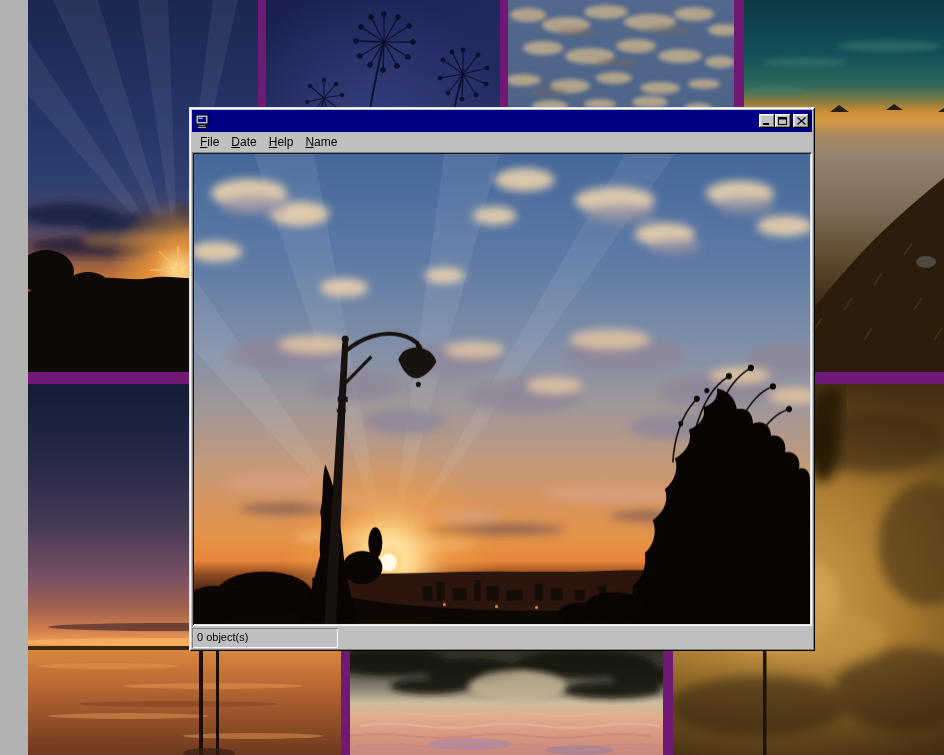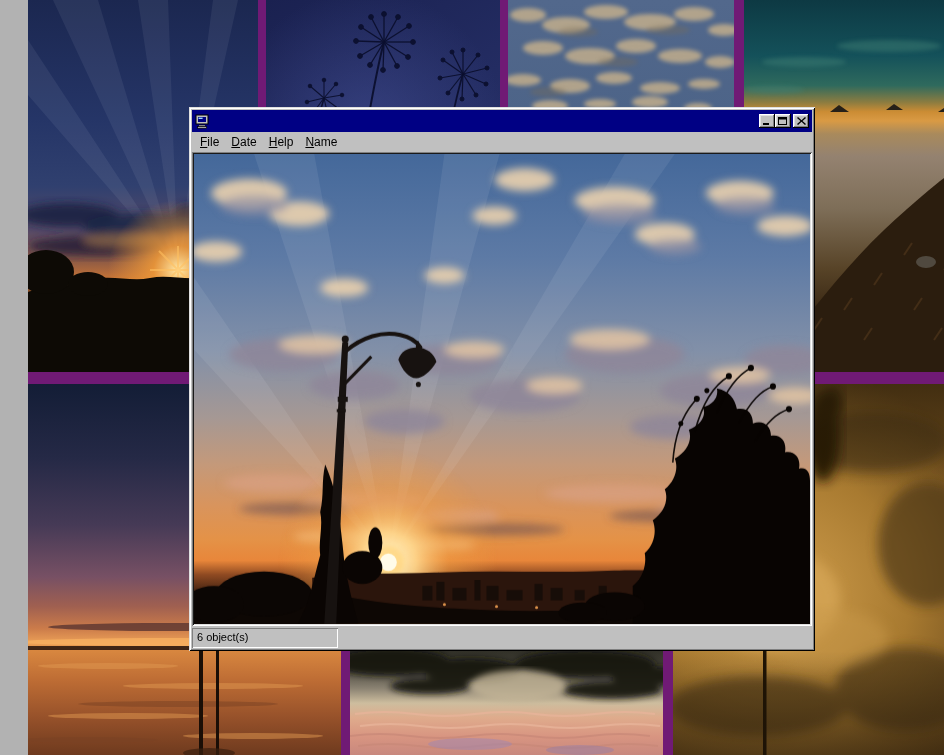--- a/index.html
+++ b/index.html
@@ -590,16 +590,16 @@
             <path d="M150,224 L177,197" stroke="#171210" stroke-width="3"></path>
             <path d="M204,200 C206,192 214,188 222,188 C232,188 240,194 242,202 C236,212 228,218 222,218 C214,218 208,210 204,200 Z" fill="#171210"></path>
             <line x1="223" y1="182" x2="223" y2="189" stroke="#171210" stroke-width="3"></line>
             <circle cx="224" cy="224" r="2.5" fill="#171210"></circle>
           </g>
         </svg>
       </div>
     </div>
 
     <div class="statusbar">
-      <div class="status-panel sp-1">6 object(s)</div>
+      <div class="status-panel sp-1">0 object(s)</div>
     </div>
   </div>
 </div>
 
 </body></html>

